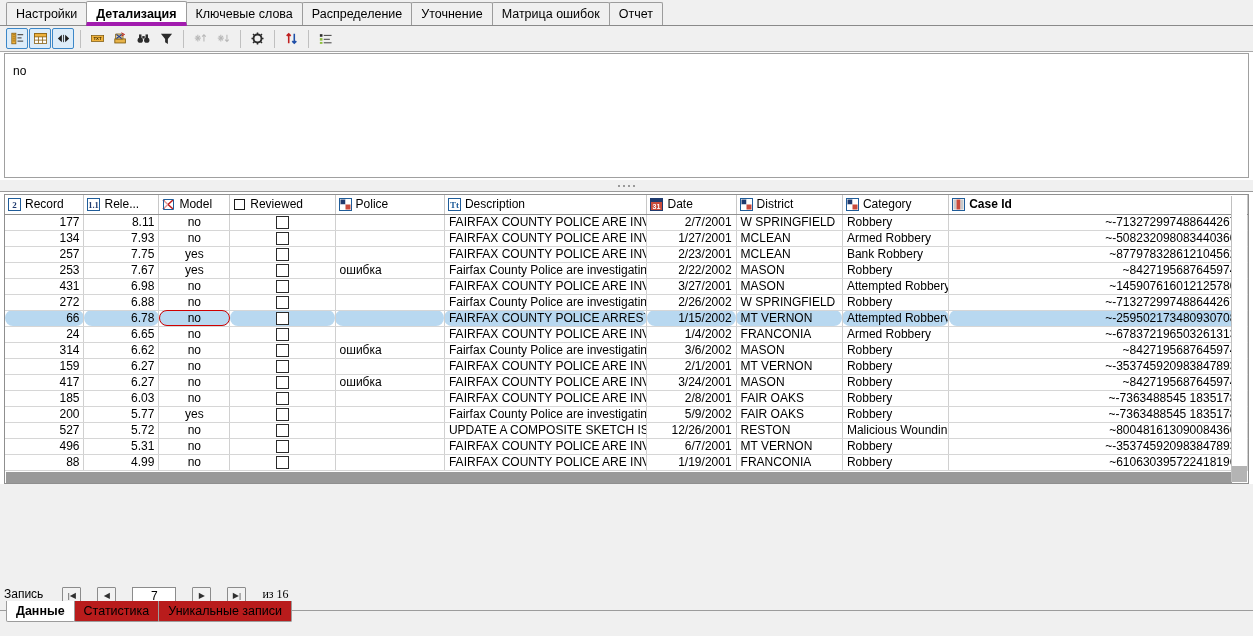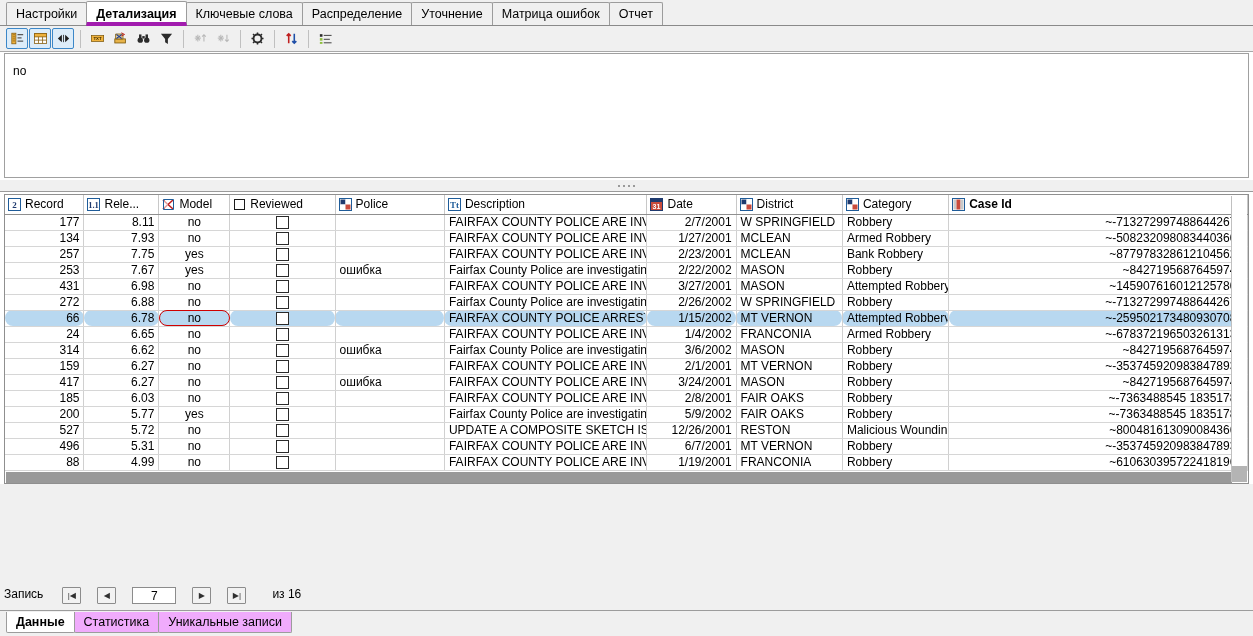--- a/index.html
+++ b/index.html
@@ -259,35 +259,34 @@
   .navfield {
     width: 44px;
     height: 17px;
     border: 1px solid #8c8c8c;
     background: #ffffff;
     text-align: center;
     line-height: 16px;
     box-sizing: border-box;
     font-size: 12px;
   }
-  .navtotal { margin-left: 10px; }
+  .navtotal { margin-left: 0; font-family: Liberation Serif, serif; }
 
   .bottomtabs {
     position: absolute;
     left: 6px;
     top: 117px;
     display: flex;
     align-items: flex-start;
-    margin-top: 11px;
   }
   .btab {
     height: 21px;
     line-height: 21px;
     padding: 0 9px;
-    background: #f0abfc;
+    background: #b91c1c;
     border: 1px solid #9c9c9c;
     border-top: none;
     border-radius: 0 0 2px 2px;
     margin-right: -1px;
     font-size: 12.5px;
     box-sizing: border-box;
     white-space: nowrap;
   }
   .btab.active {
     background: #ffffff;

